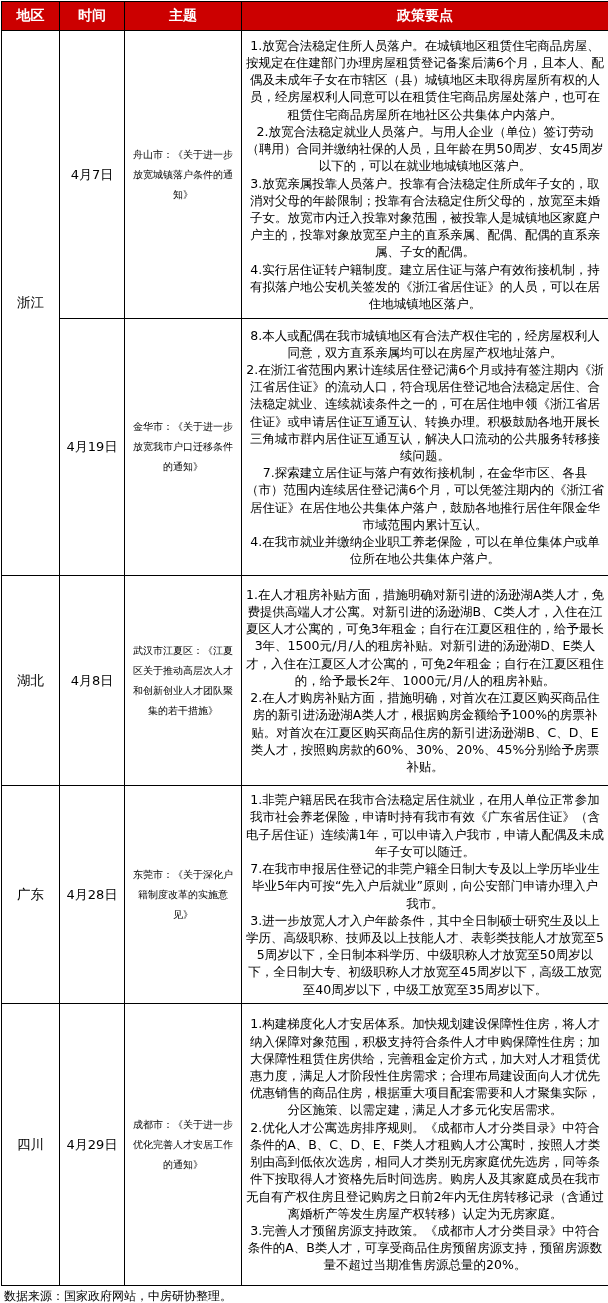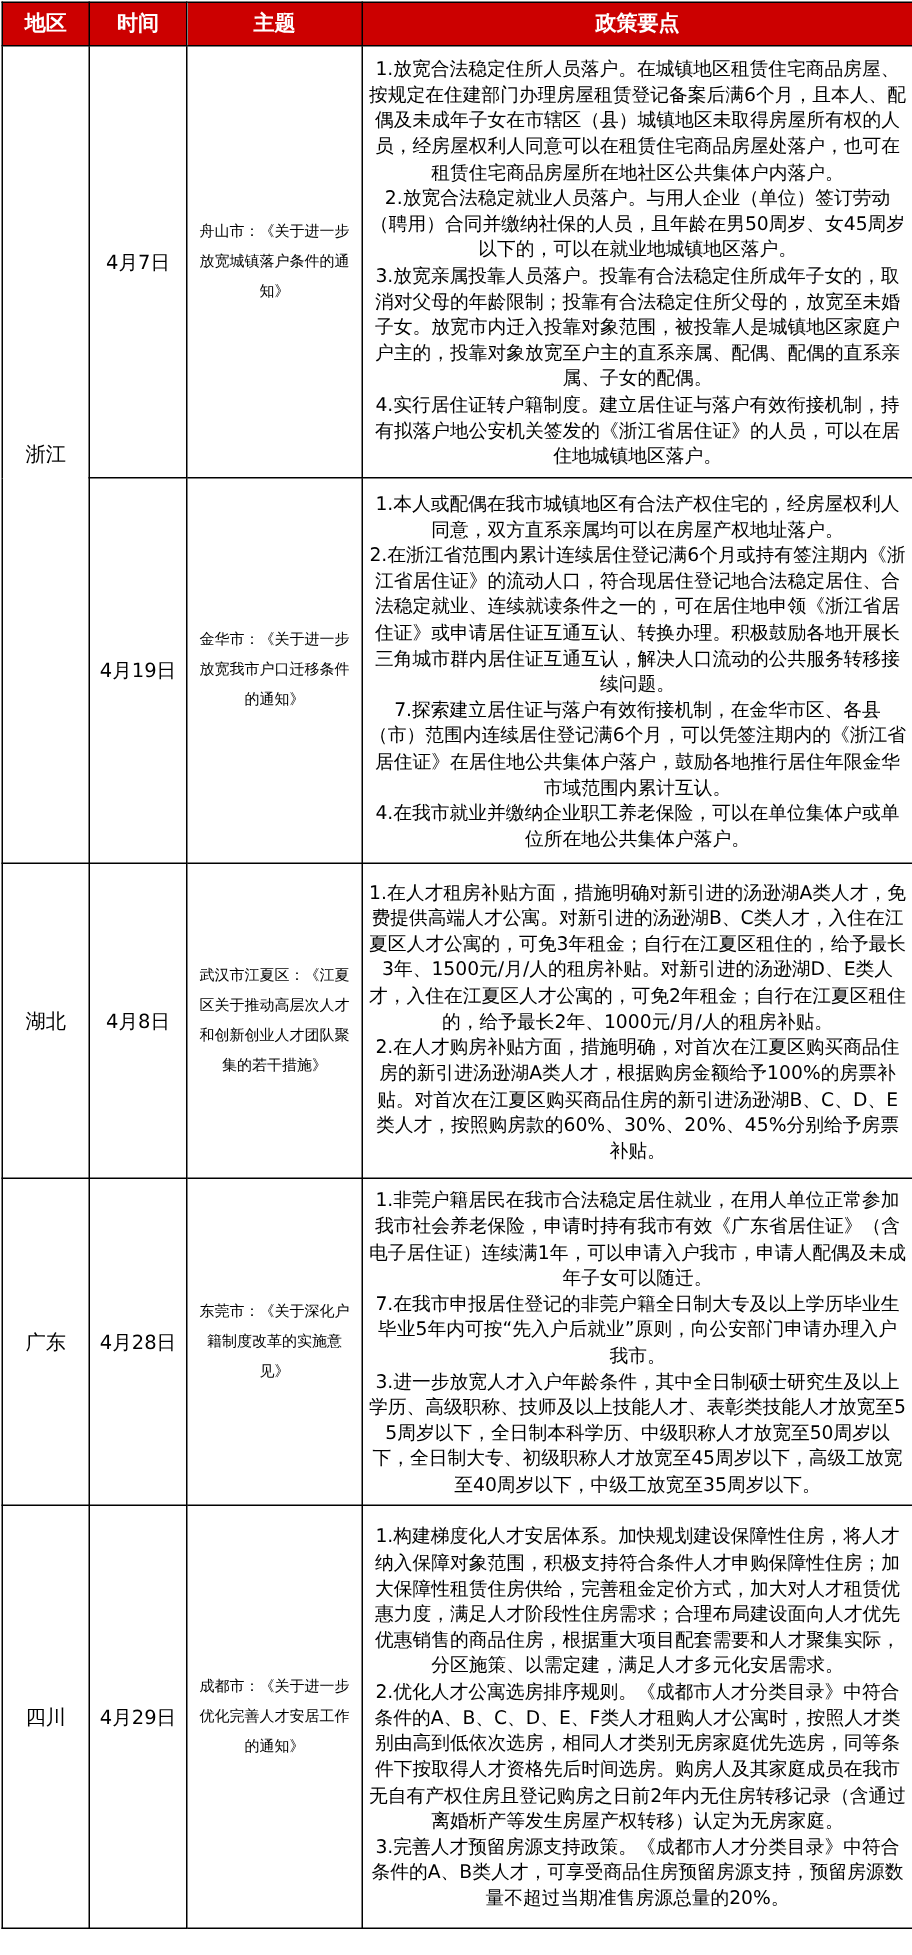--- a/index.html
+++ b/index.html
@@ -85,21 +85,21 @@
           <div class="point">1.放宽合法稳定住所人员落户。在城镇地区租赁住宅商品房屋、按规定在住建部门办理房屋租赁登记备案后满6个月，且本人、配偶及未成年子女在市辖区（县）城镇地区未取得房屋所有权的人员，经房屋权利人同意可以在租赁住宅商品房屋处落户，也可在租赁住宅商品房屋所在地社区公共集体户内落户。</div>
           <div class="point">2.放宽合法稳定就业人员落户。与用人企业（单位）签订劳动（聘用）合同并缴纳社保的人员，且年龄在男50周岁、女45周岁以下的，可以在就业地城镇地区落户。</div>
           <div class="point">3.放宽亲属投靠人员落户。投靠有合法稳定住所成年子女的，取消对父母的年龄限制；投靠有合法稳定住所父母的，放宽至未婚子女。放宽市内迁入投靠对象范围，被投靠人是城镇地区家庭户户主的，投靠对象放宽至户主的直系亲属、配偶、配偶的直系亲属、子女的配偶。</div>
           <div class="point">4.实行居住证转户籍制度。建立居住证与落户有效衔接机制，持有拟落户地公安机关签发的《浙江省居住证》的人员，可以在居住地城镇地区落户。</div>
         </td>
       </tr>
       <tr style="height:257px">
         <td class="date">4月19日</td>
         <td class="topic">金华市：《关于进一步放宽我市户口迁移条件的通知》</td>
         <td class="points">
-          <div class="point">1.本人或配偶在我市城镇地区有合法产权住宅的，经房屋权利人同意，双方直系亲属均可以在房屋产权地址落户。</div>
+          <div class="point">8.本人或配偶在我市城镇地区有合法产权住宅的，经房屋权利人同意，双方直系亲属均可以在房屋产权地址落户。</div>
           <div class="point">2.在浙江省范围内累计连续居住登记满6个月或持有签注期内《浙江省居住证》的流动人口，符合现居住登记地合法稳定居住、合法稳定就业、连续就读条件之一的，可在居住地申领《浙江省居住证》或申请居住证互通互认、转换办理。积极鼓励各地开展长三角城市群内居住证互通互认，解决人口流动的公共服务转移接续问题。</div>
           <div class="point">7.探索建立居住证与落户有效衔接机制，在金华市区、各县（市）范围内连续居住登记满6个月，可以凭签注期内的《浙江省居住证》在居住地公共集体户落户，鼓励各地推行居住年限金华市域范围内累计互认。</div>
           <div class="point">4.在我市就业并缴纳企业职工养老保险，可以在单位集体户或单位所在地公共集体户落户。</div>
         </td>
       </tr>
       <tr style="height:210px">
         <td class="region">湖北</td>
         <td class="date">4月8日</td>
         <td class="topic">武汉市江夏区：《江夏区关于推动高层次人才和创新创业人才团队聚集的若干措施》</td>
         <td class="points">
@@ -122,13 +122,14 @@
         <td class="date">4月29日</td>
         <td class="topic">成都市：《关于进一步优化完善人才安居工作的通知》</td>
         <td class="points">
           <div class="point">1.构建梯度化人才安居体系。加快规划建设保障性住房，将人才纳入保障对象范围，积极支持符合条件人才申购保障性住房；加大保障性租赁住房供给，完善租金定价方式，加大对人才租赁优惠力度，满足人才阶段性住房需求；合理布局建设面向人才优先优惠销售的商品住房，根据重大项目配套需要和人才聚集实际，分区施策、以需定建，满足人才多元化安居需求。</div>
           <div class="point">2.优化人才公寓选房排序规则。《成都市人才分类目录》中符合条件的A、B、C、D、E、F类人才租购人才公寓时，按照人才类别由高到低依次选房，相同人才类别无房家庭优先选房，同等条件下按取得人才资格先后时间选房。购房人及其家庭成员在我市无自有产权住房且登记购房之日前2年内无住房转移记录（含通过离婚析产等发生房屋产权转移）认定为无房家庭。</div>
           <div class="point">3.完善人才预留房源支持政策。《成都市人才分类目录》中符合条件的A、B类人才，可享受商品住房预留房源支持，预留房源数量不超过当期准售房源总量的20%。</div>
         </td>
       </tr>
     </tbody>
   </table>
+  <div class="footer">数据来源：国家政府网站，中房研协整理。</div>
 </div>
 
 </body></html>

